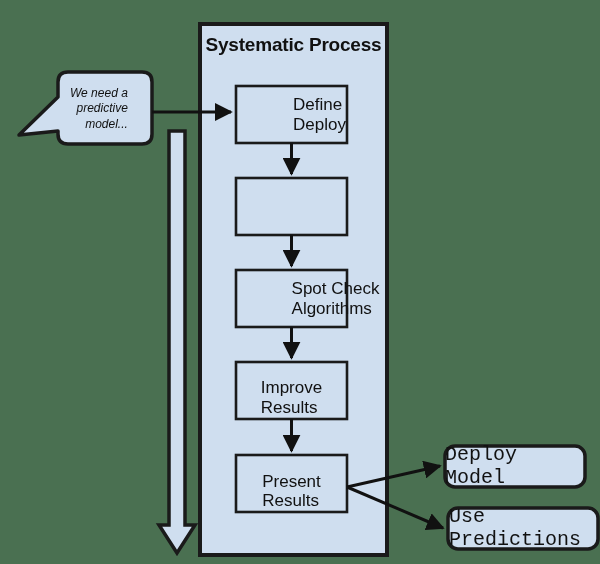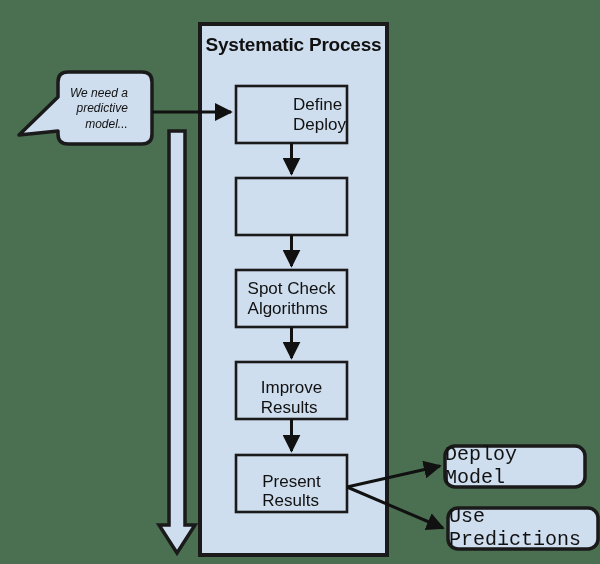--- a/index.html
+++ b/index.html
@@ -115,21 +115,21 @@
   </div>
 
   <div class="node-text process-box-label" style="left:236px; top:86px; width:111px; height:57px;margin-left:28px;">
     <span>
       <span>Define</span><br>
       <span>Deploy</span>
     </span>
   </div>
 
 
-  <div class="node-text process-box-label" style="left:236px; top:270px; width:111px; height:57px;">
+  <div class="node-text process-box-label" style="left:236px; top:270px; width:111px; height:57px;padding-left:44px;">
     <span>
       <span>Spot Check</span><br>
       <span>Algorithms</span>
     </span>
   </div>
 
   <div class="node-text process-box-label" style="left:236px; top:362px; width:111px; height:71px;">
     <span>
       <span>Improve</span><br>
       <span>Results</span>

